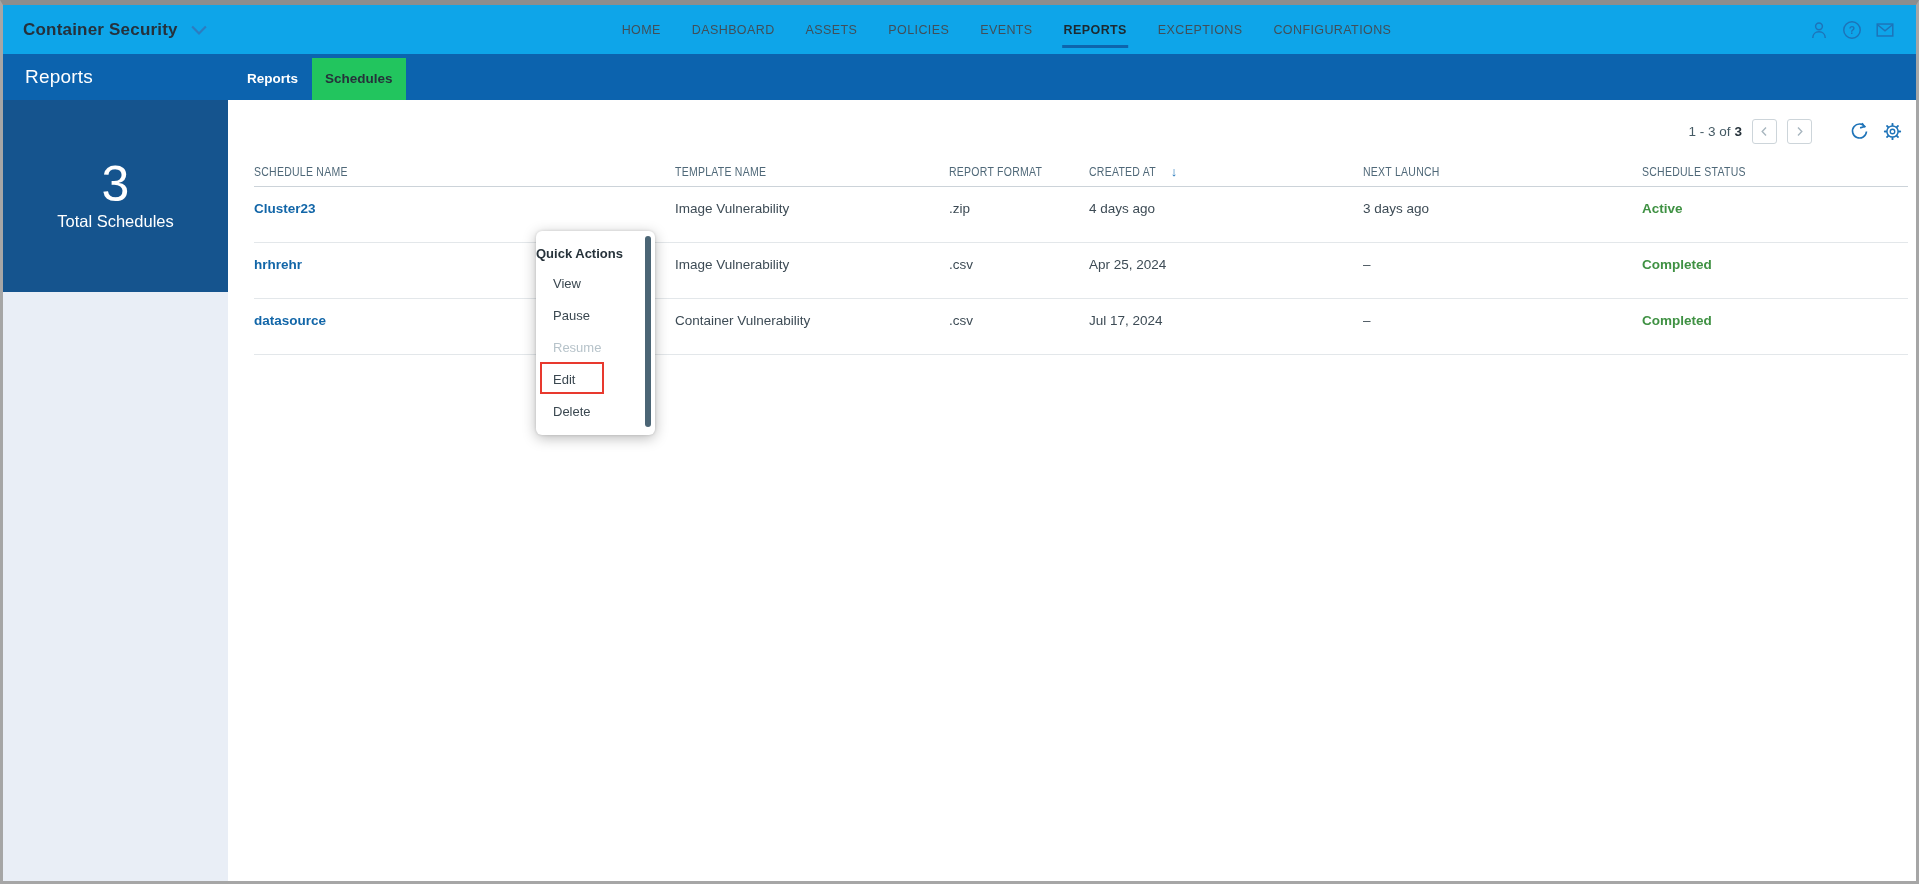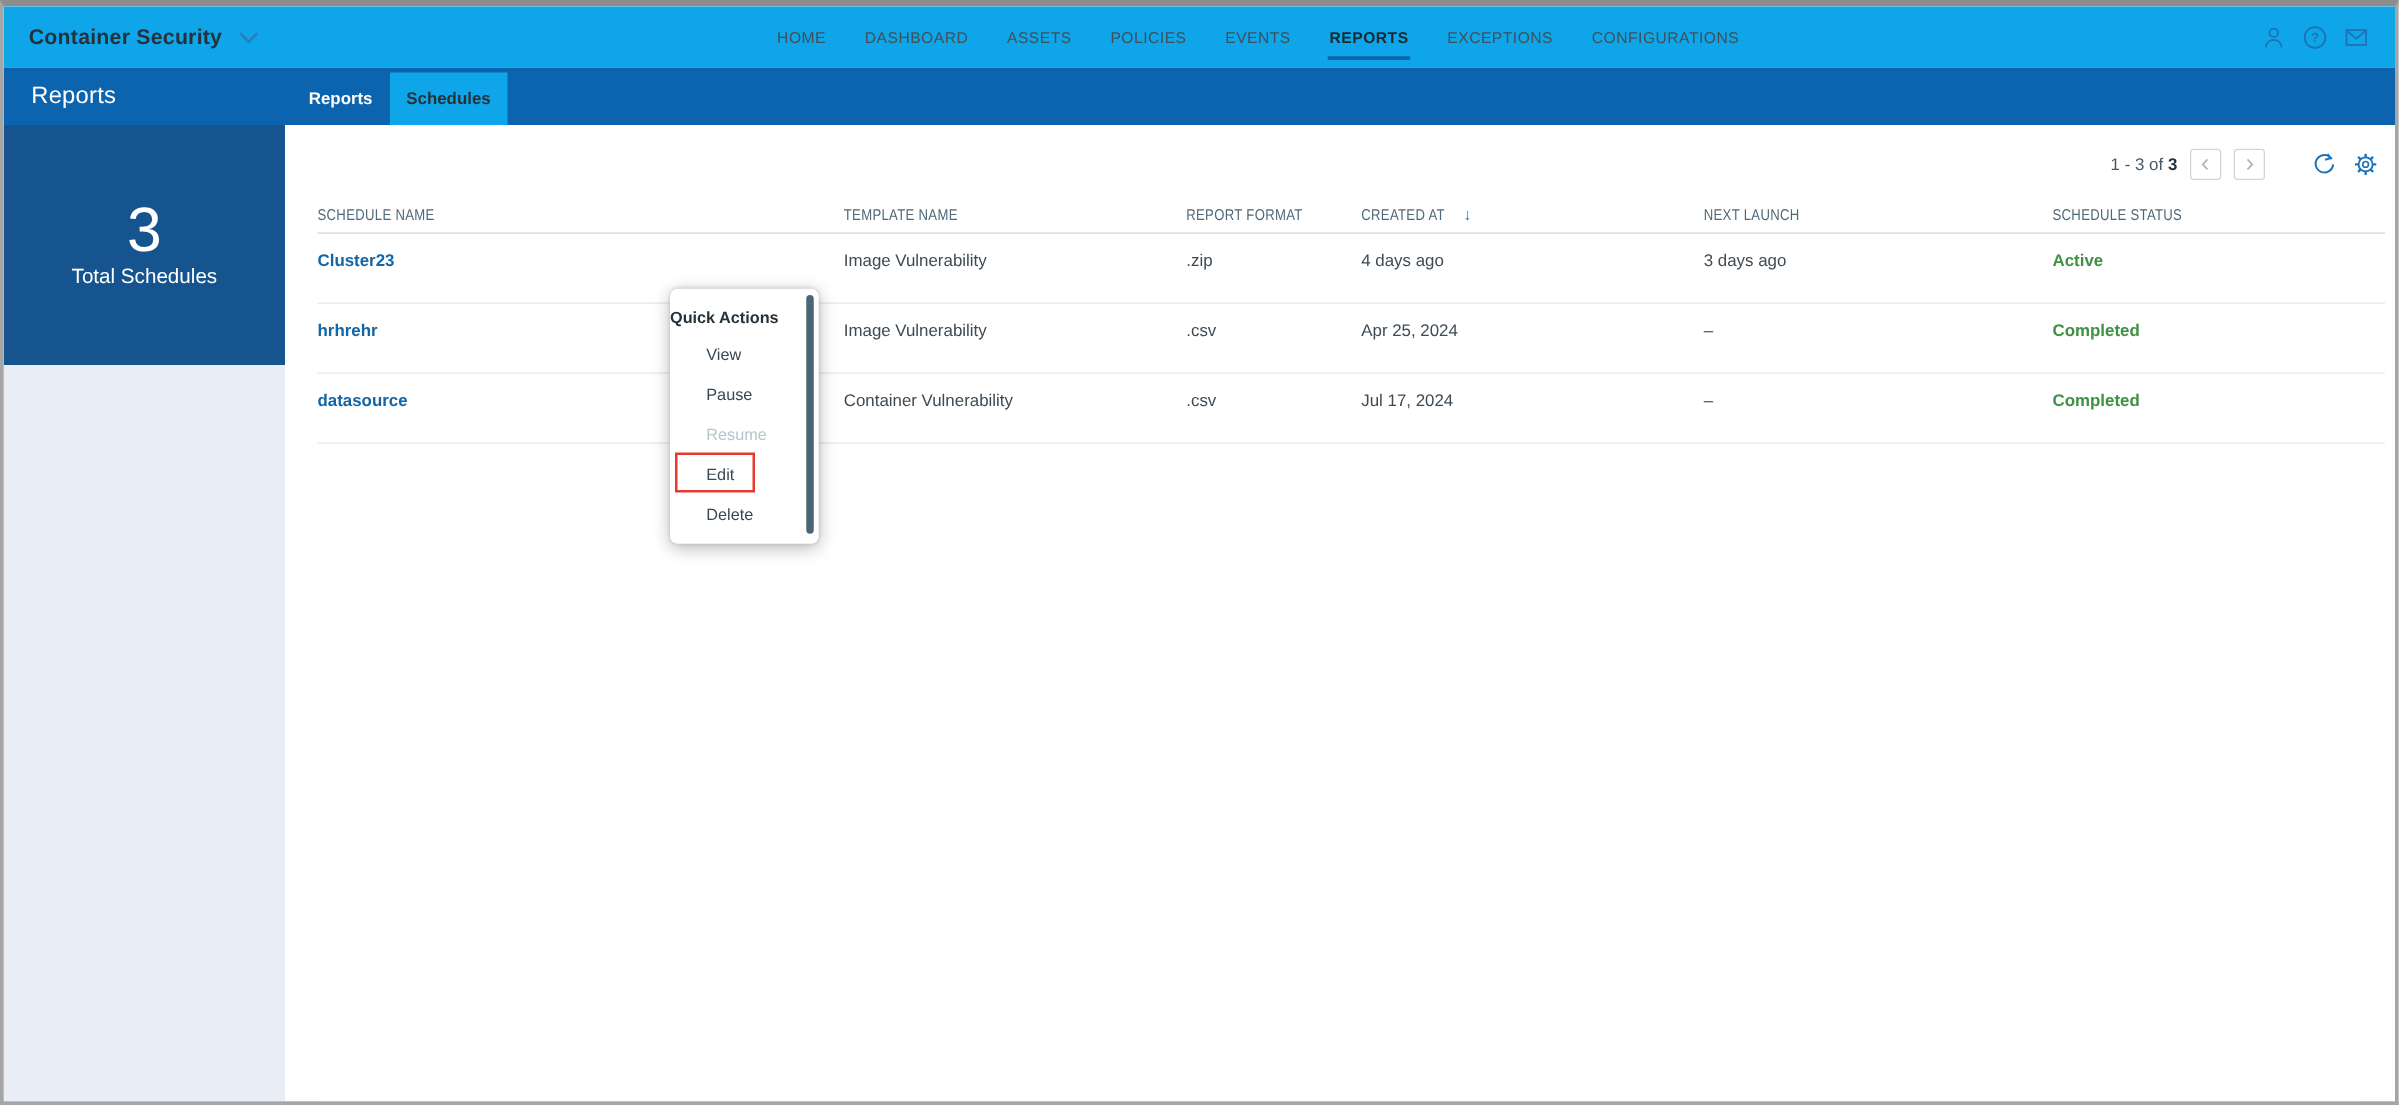--- a/index.html
+++ b/index.html
@@ -36,21 +36,21 @@
   .page-bar{
     height:46px; flex:0 0 46px; background:#0c63ae; position:relative;
     display:flex; align-items:center;
   }
   .page-title{ color:#fff; font-size:19px; font-weight:500; margin-left:22px; letter-spacing:.2px; }
   .tabs{ position:absolute; left:230px; bottom:0; display:flex; align-items:flex-end; height:46px; }
   .tab{
     height:42px; line-height:42px; padding:0 14px; font-size:13.5px; font-weight:700;
     color:#fff; cursor:pointer; white-space:nowrap;
   }
-  .tab.active{ background:#0ea5e9; color:#26323a; padding:0 13px;text-align:center; }
+  .tab.active{ background:#22c55e; color:#26323a; padding:0 13px;text-align:center; }
   
   .main{ flex:1; display:flex; min-height:0; }
   .sidebar{ width:225px; flex:0 0 225px; background:#e9eef6; }
   .stat-card{
     height:192px; background:#15548e; color:#fff; text-align:center; padding-top:56px;
   }
   .stat-value{ font-size:50px; line-height:56px; font-weight:400; }
   .stat-label{ font-size:16.5px; font-weight:400; }
   .content{ flex:1; background:#fff; position:relative; min-width:0;border-radius:29px; }
   
@@ -89,21 +89,21 @@
   .qa-menu{
     position:absolute; left:308px; top:131px; width:119px; height:204px;
     background:#fff; border-radius:6px; z-index:10; padding-top:9px;
     box-shadow:0 3px 14px rgba(0,0,0,.28), 0 0 3px rgba(0,0,0,.15);
   }
   .qa-title{
     height:28px; line-height:28px; 
     font-size:13px; font-weight:700; color:#26323a;
   }
   .qa-item{
-    height:32px; line-height:32px; padding-left:29px; font-size:13px; color:#3a4750;
+    height:32px; line-height:32px; padding-left:17px; font-size:13px; color:#3a4750;
     cursor:pointer; position:relative; white-space:nowrap;
   }
   .qa-item.disabled{ color:#b7c3ca; cursor:default; }
   .qa-scrollbar{
     position:absolute; right:4px; top:5px; bottom:8px; width:6px;
     background:#4b6575; border-radius:3px;
   }
   .red-box{
     position:absolute; left:4px; top:-2px; width:64px; height:32px;
     border:2px solid #e8392e; pointer-events:none;

